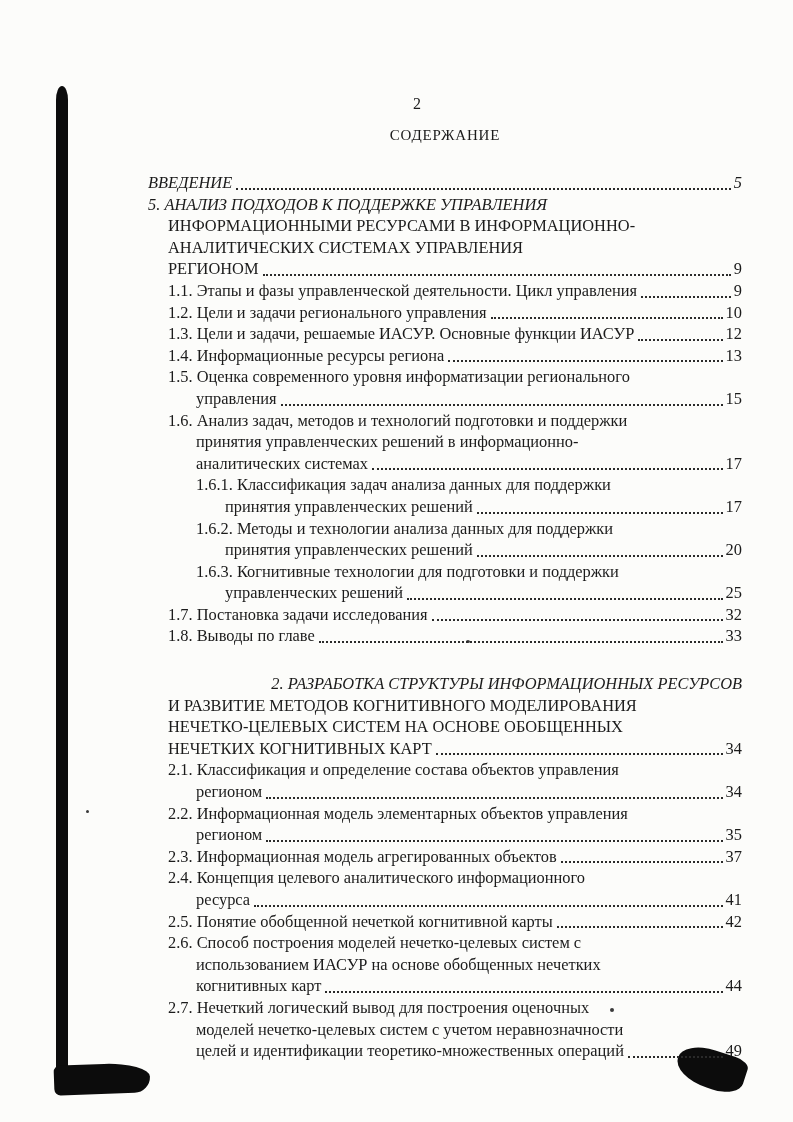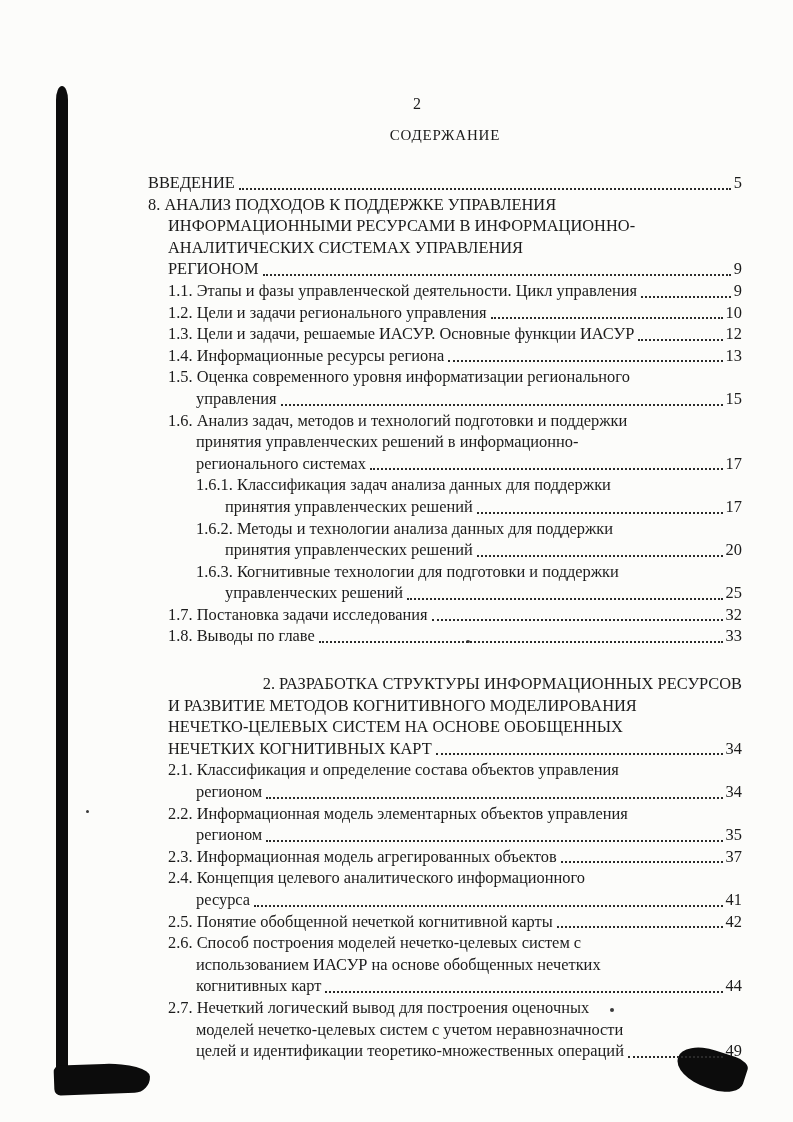--- a/index.html
+++ b/index.html
@@ -37,21 +37,21 @@
   }
   .toc {
     position: absolute;
     top: 172px;
     left: 148px;
     width: 594px;
     font-size: 16.4px;
     line-height: 21.6px;
   }
   .toc-line { display: flex; }
-  .ind-0 { padding-left: 0; }
+  .ind-0 { padding-left: 0; font-style: italic; }
   .ind-1 { padding-left: 20px; }
   .ind-2 { padding-left: 48px; }
   .ind-3 { padding-left: 77px; }
   .gap-before { margin-top: 26px; justify-content: flex-end; }
   .line-text { white-space: nowrap; flex: 0 1 auto; }
   .leader {
     flex: 1 1 auto;
     min-width: 6px;
     align-self: flex-end;
     margin: 0 3px 4px 4px;
@@ -112,21 +112,21 @@
   <div class="page-number">2</div>
   <h1 class="toc-title">СОДЕРЖАНИЕ</h1>
 
   <div class="toc">
       <div class="toc-line ind-0">
         <span class="line-text">ВВЕДЕНИЕ</span>
         <span class="leader"></span>
         <span class="page-ref">5</span>
       </div>
       <div class="toc-line ind-0">
-        <span class="line-text">8. АНАЛИЗ ПОДХОДОВ К ПОДДЕРЖКЕ УПРАВЛЕНИЯ</span>
+        <span class="line-text">5. АНАЛИЗ ПОДХОДОВ К ПОДДЕРЖКЕ УПРАВЛЕНИЯ</span>
       </div>
       <div class="toc-line ind-1">
         <span class="line-text">ИНФОРМАЦИОННЫМИ РЕСУРСАМИ В ИНФОРМАЦИОННО-</span>
       </div>
       <div class="toc-line ind-1">
         <span class="line-text">АНАЛИТИЧЕСКИХ СИСТЕМАХ УПРАВЛЕНИЯ</span>
       </div>
       <div class="toc-line ind-1">
         <span class="line-text">РЕГИОНОМ</span>
         <span class="leader"></span>
@@ -160,21 +160,21 @@
         <span class="leader"></span>
         <span class="page-ref">15</span>
       </div>
       <div class="toc-line ind-1">
         <span class="line-text">1.6. Анализ задач, методов и технологий подготовки и поддержки</span>
       </div>
       <div class="toc-line ind-2">
         <span class="line-text">принятия управленческих решений в информационно-</span>
       </div>
       <div class="toc-line ind-2">
-        <span class="line-text">регионального системах</span>
+        <span class="line-text">аналитических системах</span>
         <span class="leader"></span>
         <span class="page-ref">17</span>
       </div>
       <div class="toc-line ind-2">
         <span class="line-text">1.6.1. Классификация задач анализа данных для поддержки</span>
       </div>
       <div class="toc-line ind-3">
         <span class="line-text">принятия управленческих решений</span>
         <span class="leader"></span>
         <span class="page-ref">17</span>

